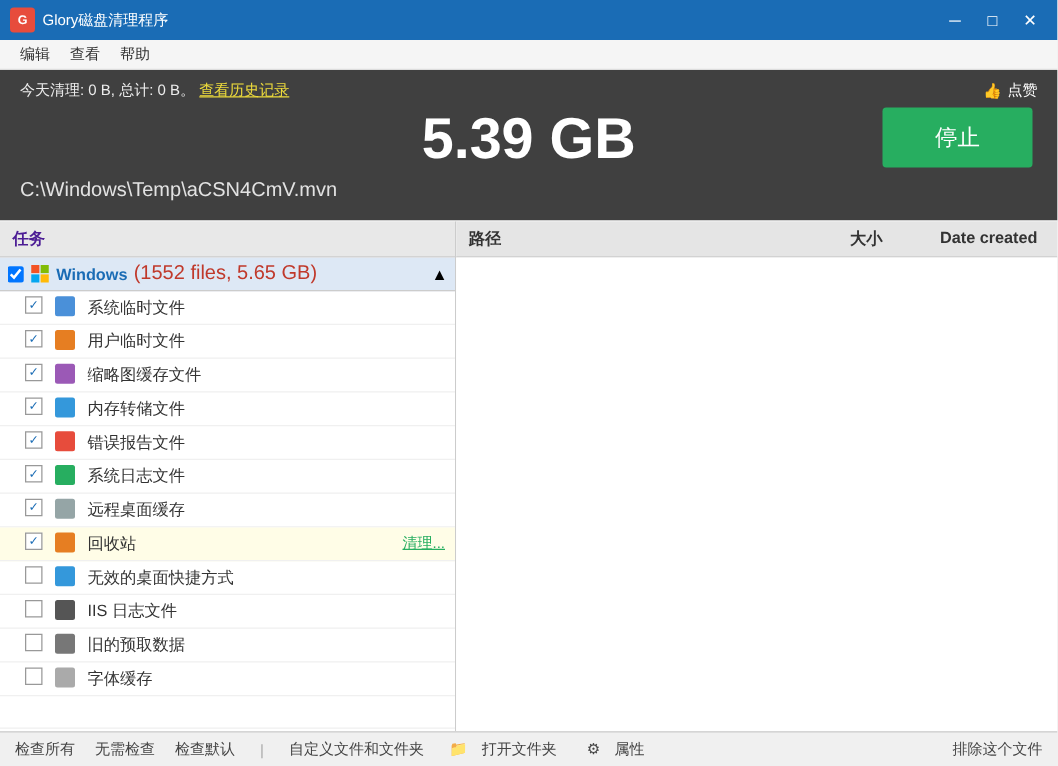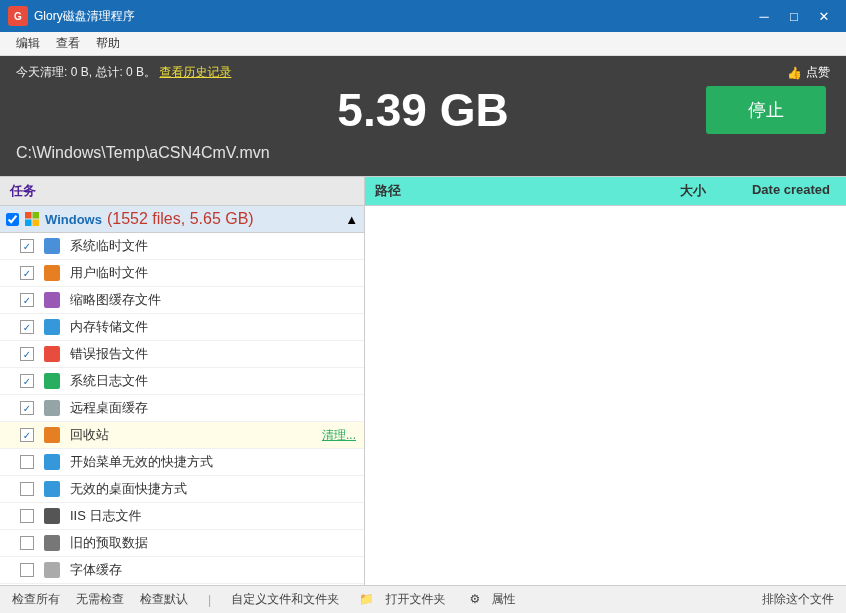--- a/index.html
+++ b/index.html
@@ -187,21 +187,20 @@
     .task-group-header .group-info {
       color: #c0392b;
       font-size: 16px;
     }
     .task-group-header .expand-arrow {
       margin-left: auto;
     }
 
     .task-item {
       display: flex;
-      align-items: center;
       padding: 4px 8px 4px 20px;
       border-bottom: 1px solid #f0f0f0;
       cursor: pointer;
       gap: 10px;
       min-height: 26px;
     }
     .task-item.recycle { background: #fffde7; }
     .task-item .cb {
       width: 14px;
       height: 14px;
@@ -236,21 +235,21 @@
     
     .file-pane {
       flex: 1;
       background: white;
       display: flex;
       flex-direction: column;
     }
     .file-header {
       display: flex;
       padding: 5px 10px;
-      background: #5eead4;
+      background: #e5e5e5;
       border-bottom: 1px solid #ccc;
       font-size: 13px;
       font-weight: bold;
       color: #333;
       user-select: none;
     }
     .file-header .col-path { flex: 1; }
     .file-header .col-size { width: 80px; text-align: right; padding-right: 10px; }
     .file-header .col-date { width: 120px; text-align: right; padding-right: 6px; }
     .file-content {
@@ -400,25 +399,20 @@
         </div>
         <div class="task-item recycle">
           <div class="cb checked"></div>
           <span class="task-icon" style="background:#e67e22;width:16px;height:16px;display:inline-block;border-radius:2px;"></span>
           <span class="task-name">回收站</span>
           <span class="clean-link">清理...</span>
         </div>
         <div class="task-item">
           <div class="cb"></div>
           <span class="task-icon" style="background:#3498db;width:16px;height:16px;display:inline-block;border-radius:2px;"></span>
-          <span class="task-name">开始菜单无效的快捷方式</span>
-        </div>
-        <div class="task-item">
-          <div class="cb"></div>
-          <span class="task-icon" style="background:#3498db;width:16px;height:16px;display:inline-block;border-radius:2px;"></span>
           <span class="task-name">无效的桌面快捷方式</span>
         </div>
         <div class="task-item">
           <div class="cb"></div>
           <span class="task-icon" style="background:#555;width:16px;height:16px;display:inline-block;border-radius:2px;"></span>
           <span class="task-name">IIS 日志文件</span>
         </div>
         <div class="task-item">
           <div class="cb"></div>
           <span class="task-icon" style="background:#777;width:16px;height:16px;display:inline-block;border-radius:2px;"></span>

